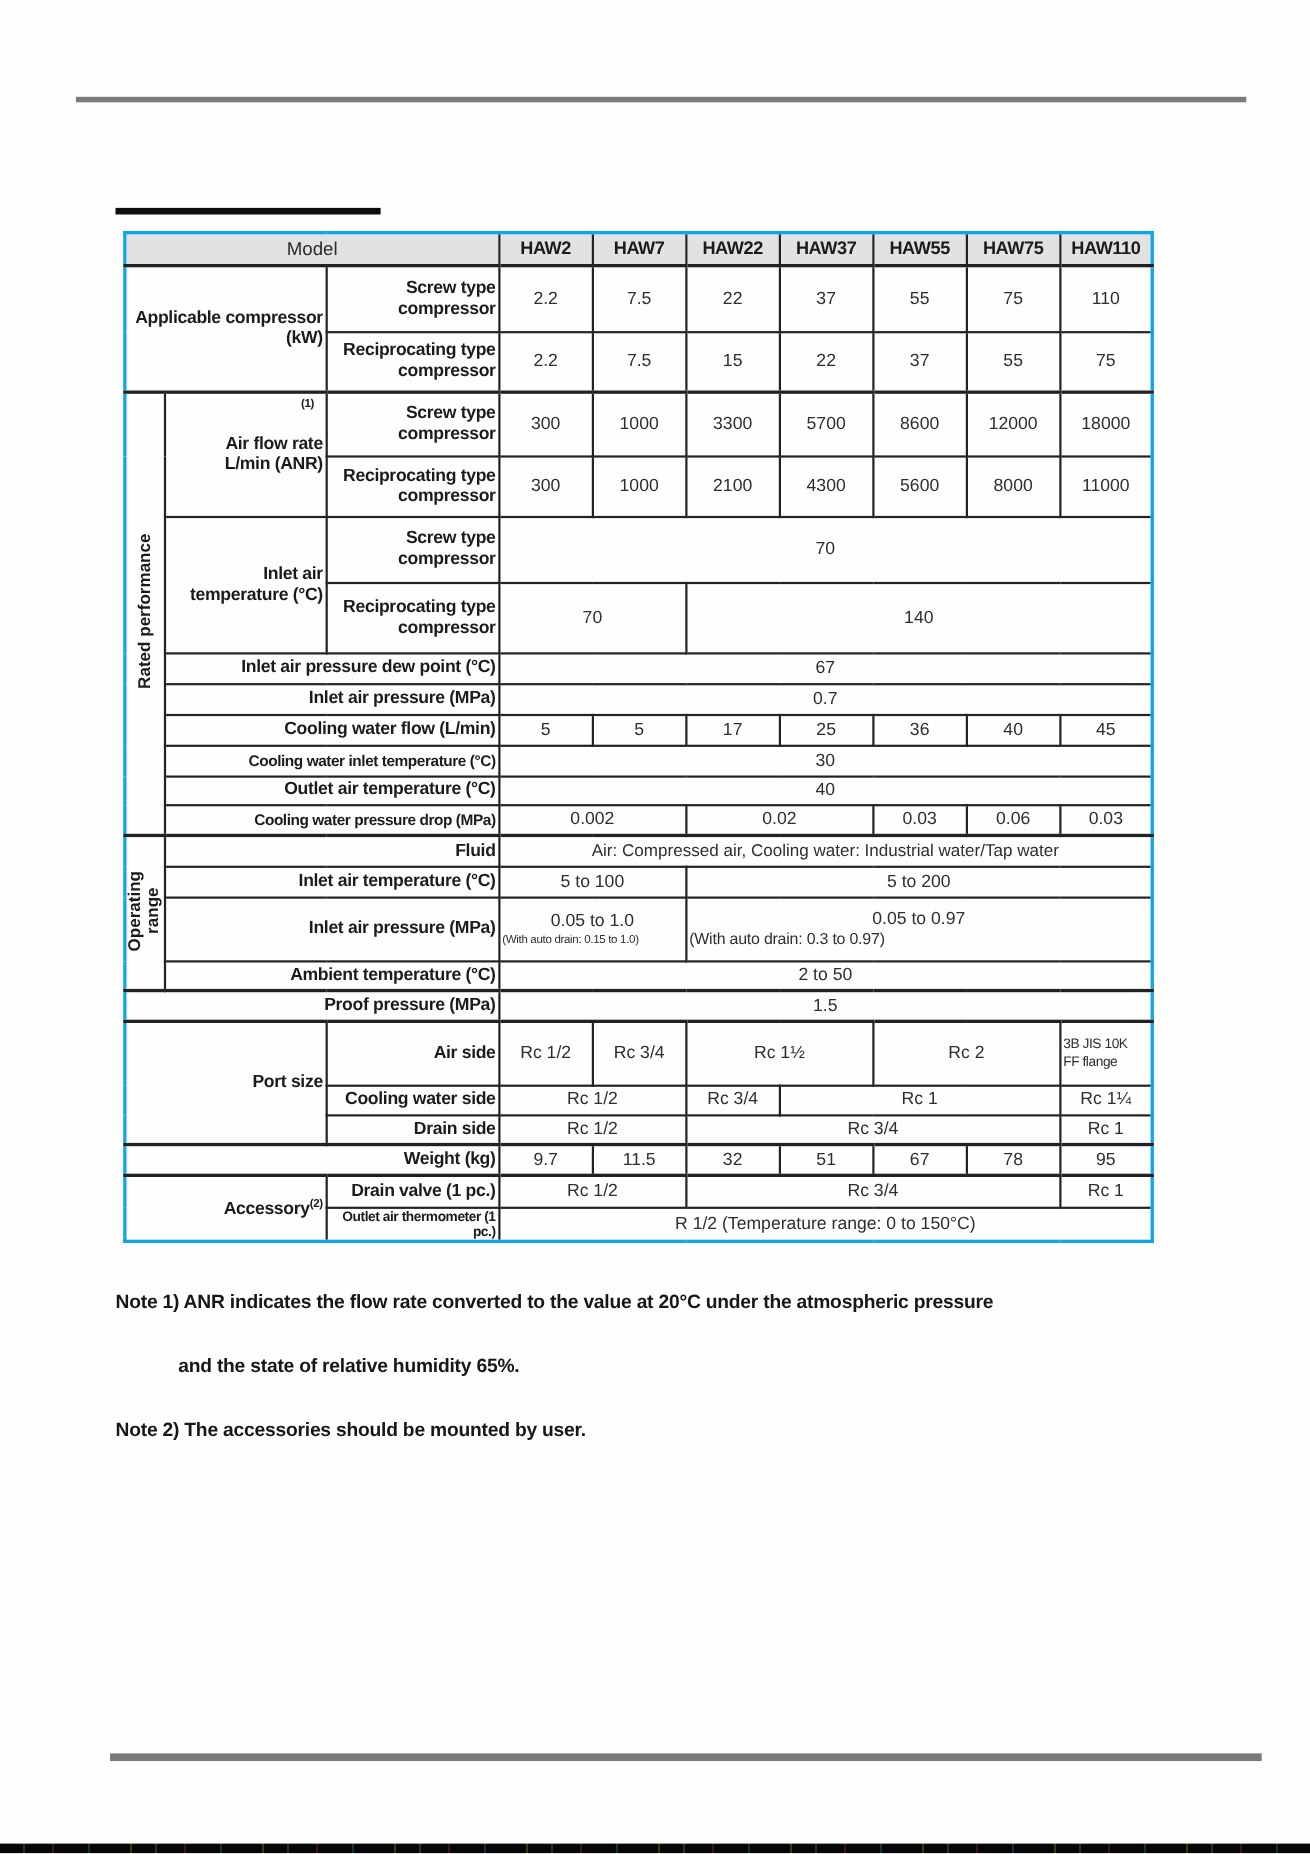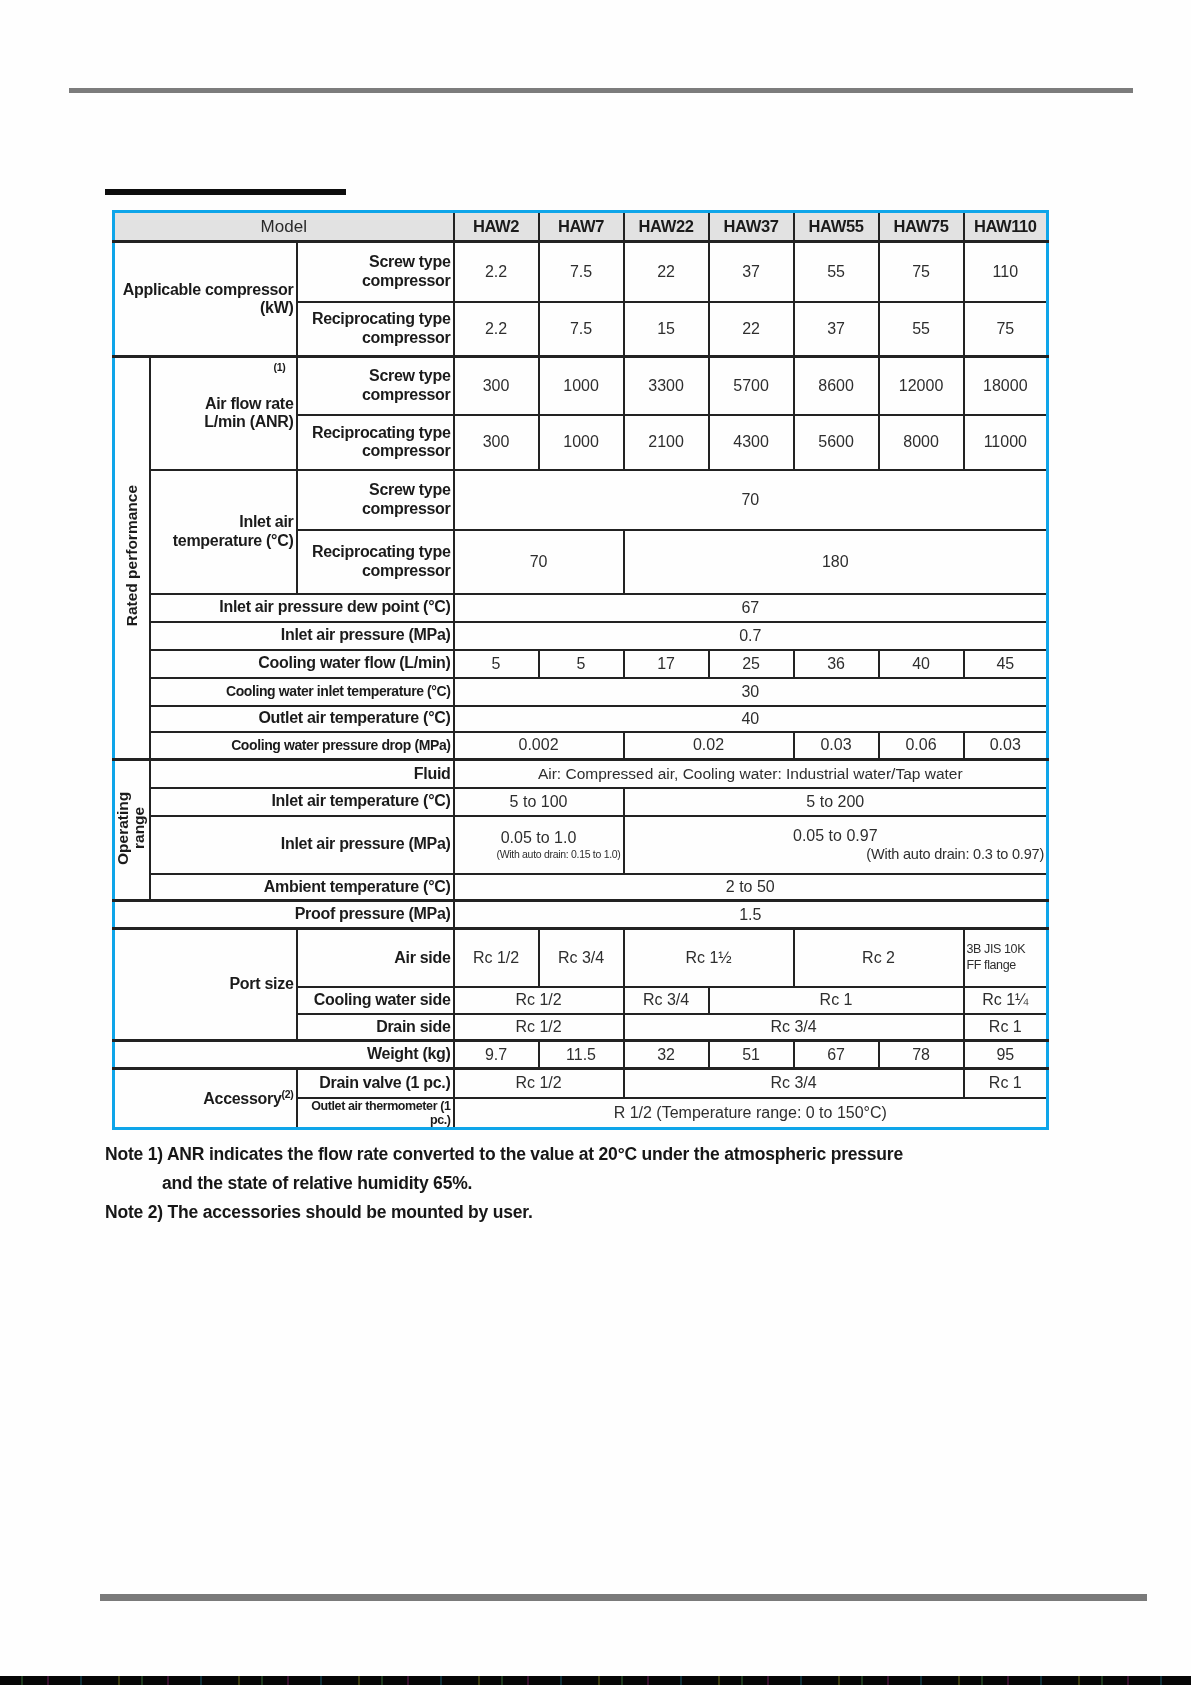--- a/index.html
+++ b/index.html
@@ -24,28 +24,28 @@
   .lab.xs{font-size:12.5px;letter-spacing:-0.4px;}
   .v{font-size:16px;font-weight:normal;color:#2e2e2e;text-align:center;vertical-align:middle;}
   .v.fluid{font-size:15.5px;text-align:center;}
   .vcell{text-align:center;vertical-align:middle;padding:0;}
   .vtext{display:inline-block;writing-mode:vertical-rl;transform:rotate(180deg);
          font-weight:bold;font-size:15.5px;letter-spacing:0;line-height:1.05;white-space:nowrap;}
   .vtext.vwrap{white-space:normal;height:96px;}
   .rel{position:relative;}
   .supmark{position:absolute;top:3px;right:10px;font-size:10.5px;font-weight:bold;}
   .cell-main{display:block;font-size:16px;color:#2e2e2e;text-align:center;line-height:1.25;}
-  .cell-note{display:block;font-size:10.5px;color:#2e2e2e;text-align:right;line-height:1.2;
+  .cell-note{display:block;font-size:10.5px;color:#2e2e2e;text-align:left;line-height:1.2;
              letter-spacing:-0.3px;white-space:nowrap;}
   .cell-note.big{font-size:14.5px;letter-spacing:-0.2px;}
   .flange-line{display:block;font-size:12.5px;color:#2e2e2e;text-align:left;line-height:1.25;
                letter-spacing:-0.4px;}
   .acc sup{font-size:10.5px;}
   .notes{position:absolute;left:105px;top:1140px;width:980px;}
-  .note-line{font-weight:bold;font-size:17.5px;letter-spacing:-0.2px;color:#171717;line-height:29px;}
+  .note-line{font-weight:bold;font-size:17.5px;letter-spacing:-0.2px;color:#171717;line-height:29px;margin-top:29px;}
   .note-line.indent{padding-left:57px;}
 </style>
 </head>
 <body>
 
 <div class="page">
   <div class="rule-top"></div>
   <div class="heading-bar"></div>
 
   <div class="tbl-wrap">
@@ -126,21 +126,21 @@
         </tr>
 
         <tr style="height:60px">
           <td rowspan="2" class="lab">Inlet air temperature (°C)</td>
           <td class="lab">Screw type compressor</td>
           <td colspan="7" class="v">70</td>
         </tr>
         <tr style="height:64px">
           <td class="lab">Reciprocating type compressor</td>
           <td colspan="2" class="v">70</td>
-          <td colspan="5" class="v">180</td>
+          <td colspan="5" class="v">140</td>
         </tr>
 
         <tr style="height:28px">
           <td colspan="2" class="lab">Inlet air pressure dew point (°C)</td>
           <td colspan="7" class="v">67</td>
         </tr>
         <tr style="height:28px">
           <td colspan="2" class="lab">Inlet air pressure (MPa)</td>
           <td colspan="7" class="v">0.7</td>
         </tr>

